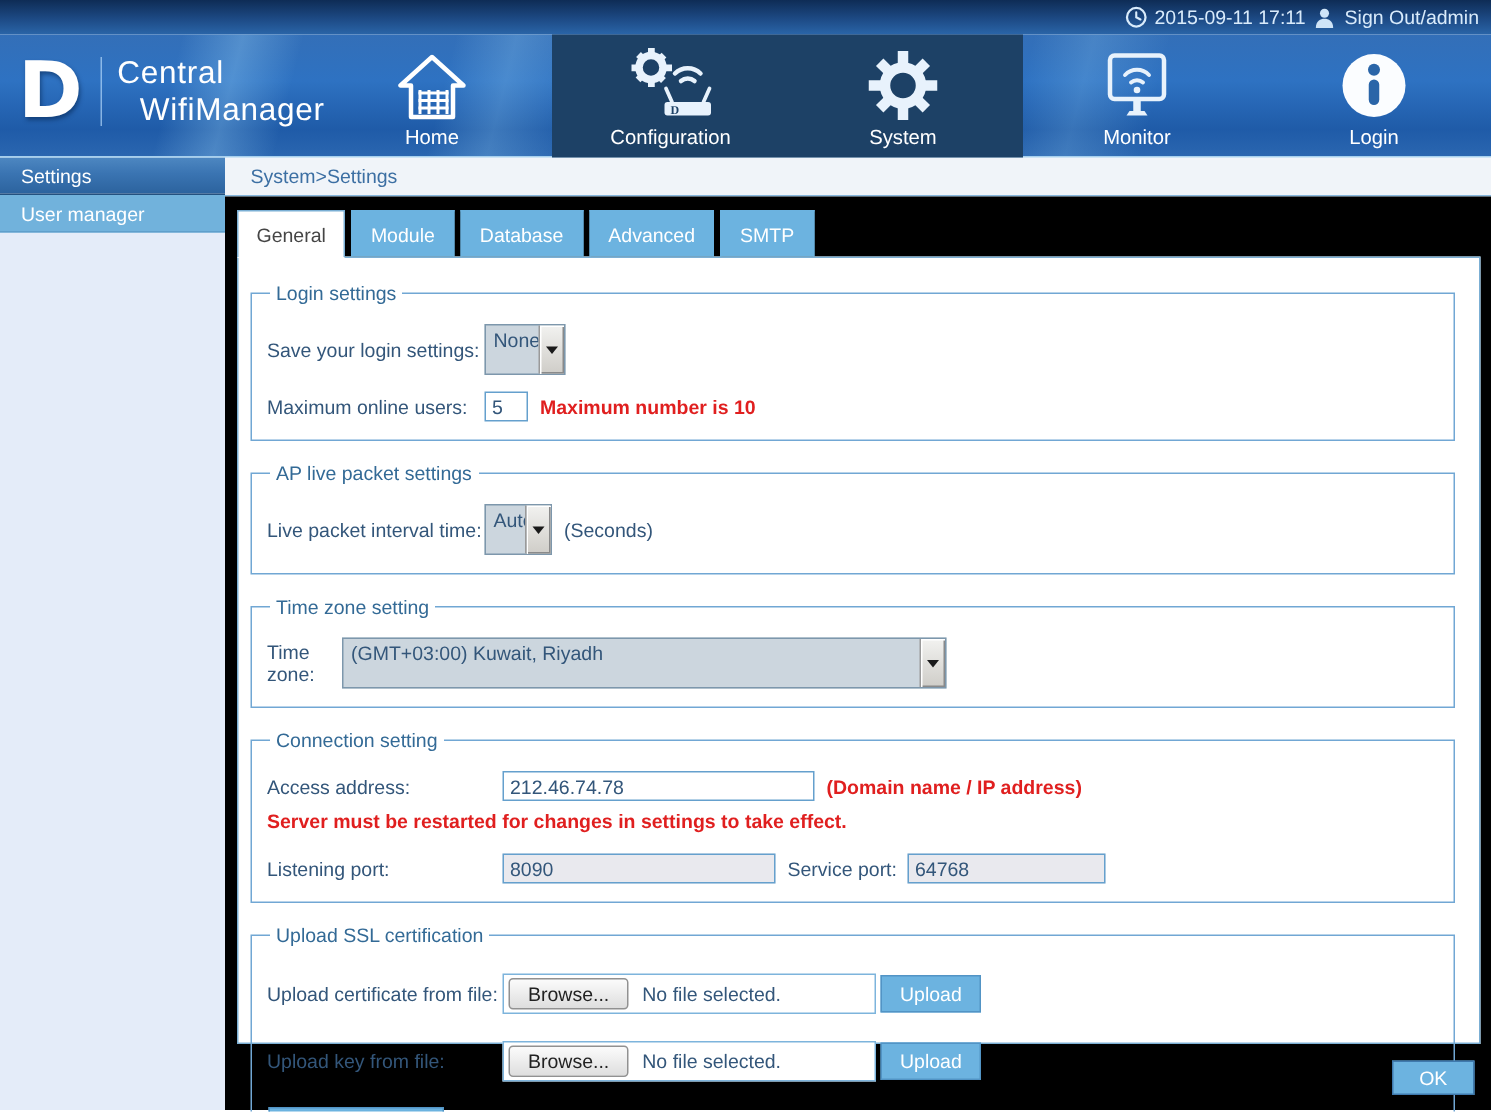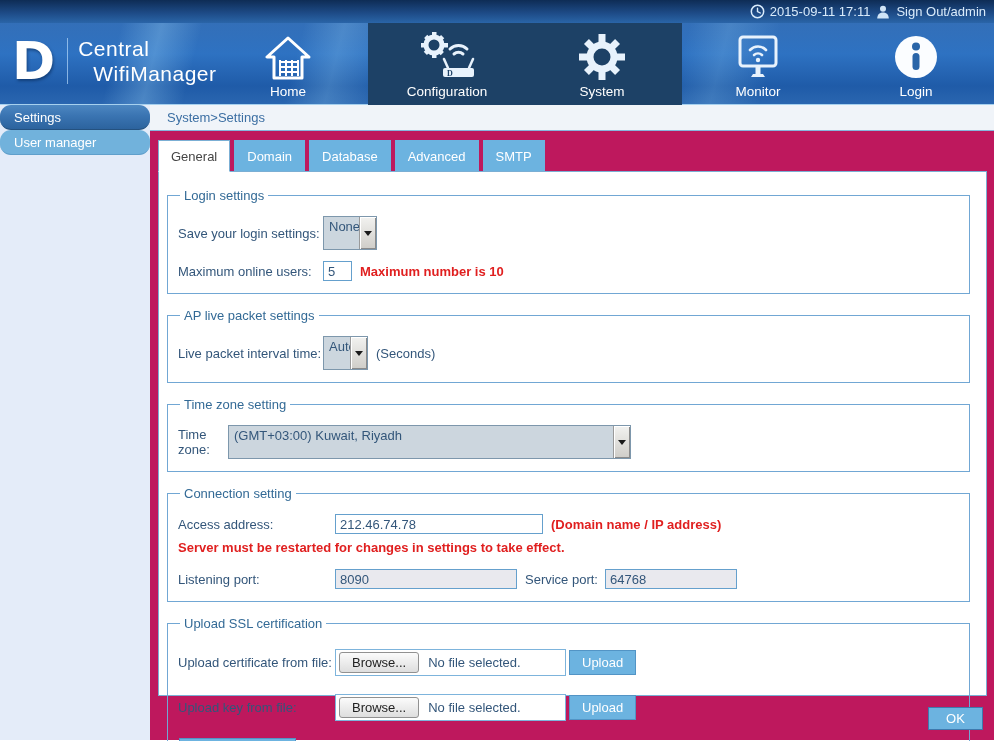--- a/index.html
+++ b/index.html
@@ -80,21 +80,20 @@
   .nav-about { left: 846px; }
 
   
   .main-row { display: flex; height: 635px; }
   .sidebar { width: 150px; background: #e4ecf9; flex: none; }
   .side-item {
     height: 25px; line-height: 25px;
     padding-left: 14px;
     color: #fff; font-size: 13px;
     cursor: pointer;
-    border-radius: 11px;
   }
   .side-item.active {
     background: linear-gradient(180deg, #4d87c1 0%, #3a74b2 45%, #2c639e 100%);
     border-bottom: 1px solid #24517f;
   }
   .side-item.normal {
     background: #71b2dc;
     border-bottom: 1px solid #5f9fcb;
   }
 
@@ -102,21 +101,21 @@
   .breadcrumb-bar {
     height: 26px;
     background: #f0f4f9;
     border-bottom: 1px solid #86b7dd;
     display: flex; align-items: center;
     padding-left: 17px;
     font-size: 13px; color: #3c6fa3;
   }
   .content-body {
     flex: 1;
-    background: #be185d;
+    background: #000000;
     padding: 9px 7px 0 8px;
   }
 
   
   .tabs { display: flex; height: 31px; position: relative; z-index: 2; }
   .tab {
     font-size: 13px;
     padding: 8px 12px 0;
     margin-right: 4px;
     background: #6cb3e0;
@@ -205,21 +204,21 @@
   }
   input.disabled { background: #e9e9ee; color: #33567a; }
 
   .red-note { color: #e01f1f; font-weight: bold; font-size: 13px; }
   .note-line { margin-top: 6px; }
 
   
   .filebox {
     display: inline-flex;
     align-items: center;
-    width: 231px;
+    width: 249px;
     height: 27px;
     border: 1px solid #7db4dc;
     background: #fff;
   }
   .browse-btn {
     margin-left: 3px;
     background: linear-gradient(180deg, #fbfbfb, #dedede);
     border: 1px solid #919191;
     border-radius: 3px;
     font-size: 13px;
@@ -383,21 +382,21 @@
   </div>
 
   <div class="content">
     <div class="breadcrumb-bar">
       <span>System&gt;Settings</span>
     </div>
 
     <div class="content-body">
       <div class="tabs">
         <div class="tab active">General</div>
-        <div class="tab">Domain</div>
+        <div class="tab">Module</div>
         <div class="tab">Database</div>
         <div class="tab">Advanced</div>
         <div class="tab">SMTP</div>
       </div>
 
       <div class="panel">
 
         <fieldset>
           <legend>Login settings</legend>
           <div class="row">

